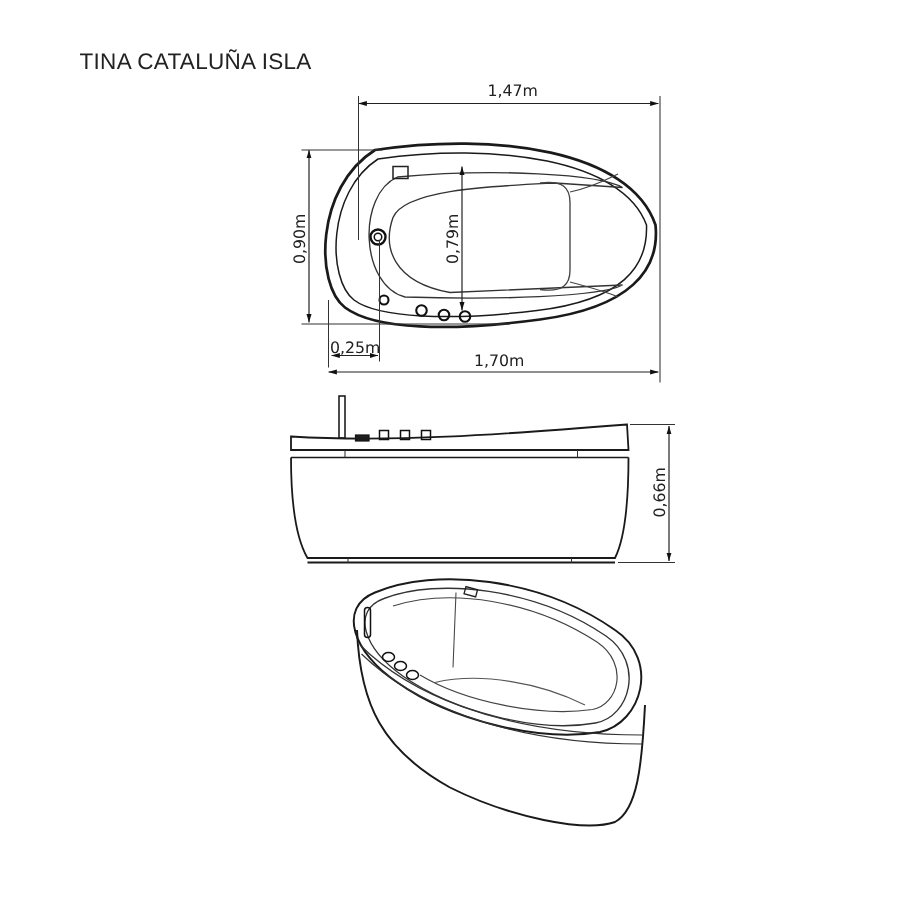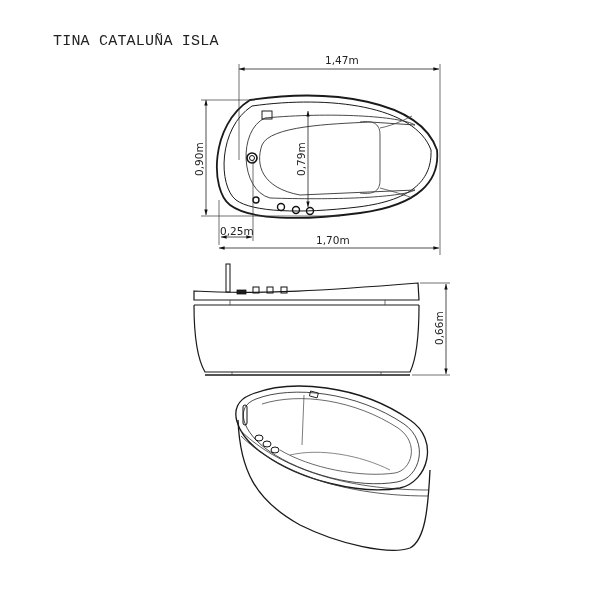--- a/index.html
+++ b/index.html
@@ -1,17 +1,17 @@
 <!DOCTYPE html>
 <html><head>
   <meta charset="utf-8">
   <style>
     html, body { margin: 0; padding: 0; background: #ffffff; }
     body { width: 600px; height: 600px; position: relative; overflow: hidden; font-family: "DejaVu Sans", sans-serif; }
-    .title { position: absolute; left: 53px; top: 33px; font-size: 15px; color: #222; letter-spacing: 0.2px; font-family: Liberation Mono, monospace; }
+    .title { position: absolute; left: 53px; top: 33px; font-size: 15px; color: #222; letter-spacing: 0.2px; font-family: Liberation Sans, sans-serif; }
     svg { position: absolute; left: 0; top: 0; }
     .dim { font-family: "DejaVu Sans", sans-serif; font-size: 10.5px; fill: #222; }
   </style>
 </head>
 <body>
 
 <div class="title">TINA CATALUÑA ISLA</div>
 
 <svg width="600" height="600" viewBox="0 0 600 600">
   <defs>

